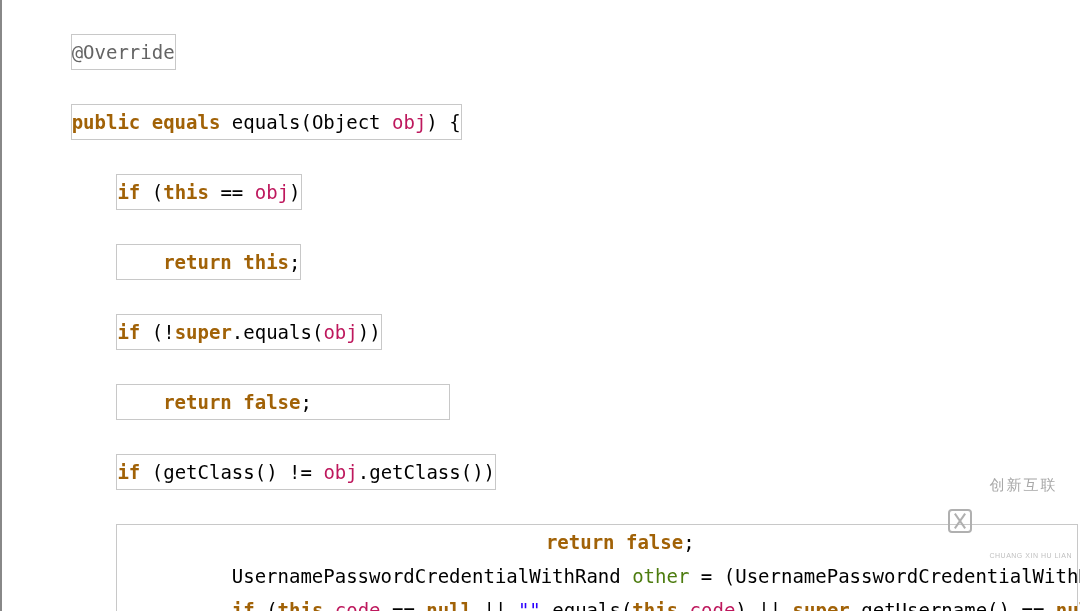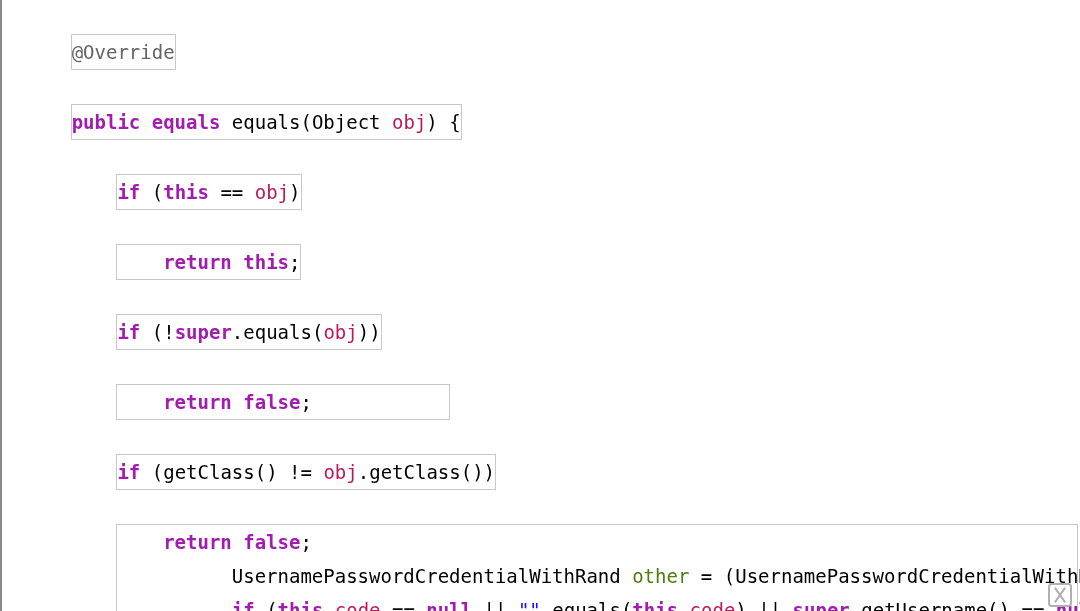--- a/index.html
+++ b/index.html
@@ -19,31 +19,32 @@
   .code-area {
     position: absolute;
     top: 0;
     left: 0;
     width: 1080px;
     height: 611px;
     border-left: 2px solid #888;
     padding-left: 0;
   }
   .line { display: block; }
-  .kw    { color: #a21caf; font-weight: bold; } 
+  .kw    { color: #a16207; font-weight: bold; } 
   .ann   { color: #646464; }
   .param { color: #be185d; }                    
   .var   { color: #4d7c0f; }                    
   .str   { color: #2a00ff; }
   
   .box {
     border: 1px solid #c8c8c8;
     padding: 0;
     margin: 0;
     display: inline-block;
+    text-align: center;
   }
   .watermark {
     position: absolute;
     right: 8px;
     bottom: 4px;
     font-family: sans-serif;
     font-size: 12px;
     color: #c0c0c0;
     display: flex;
     align-items: center;
@@ -82,16 +83,20 @@
 <span class="line">          <span class="box"><span class="kw">if</span> <span>(</span><span>getClass</span><span>(</span><span>)</span> <span>!=</span> <span class="param">obj</span><span>.</span><span>getClass</span><span>(</span><span>)</span><span>)</span></span></span>
 <span class="line">          <span class="box" style="display:inline-block; width:960px;">    <span class="kw">return</span> <span class="kw">false</span><span>;</span>
           <span>UsernamePasswordCredentialWithRand</span> <span class="var">other</span> <span>=</span> <span>(</span><span>UsernamePasswordCredentialWithRand</span> 
           <span class="kw">if</span> <span>(</span><span class="kw">this</span><span>.</span><span class="param">code</span> <span>==</span> <span class="kw">null</span> <span>||</span> <span class="str">""</span><span>.</span><span>equals</span><span>(</span><span class="kw">this</span><span>.</span><span class="param">code</span><span>)</span> <span>||</span> <span class="kw">super</span><span>.</span><span>getUsername</span><span>(</span><span>)</span> <span>==</span> <span class="kw">null</span></span></span>
 
 
 </div>
 
 <div class="watermark">
   <span class="watermark-logo"></span>
+  <span>
+    <span style="font-size:15px;color:#a8a8a8;letter-spacing:2px;">创新互联</span><br>
+    <span style="font-size:7px;color:#c0c0c0;letter-spacing:0.5px;">CHUANG XIN HU LIAN</span>
+  </span>
 </div>
 
 
 
 
 </body></html>

